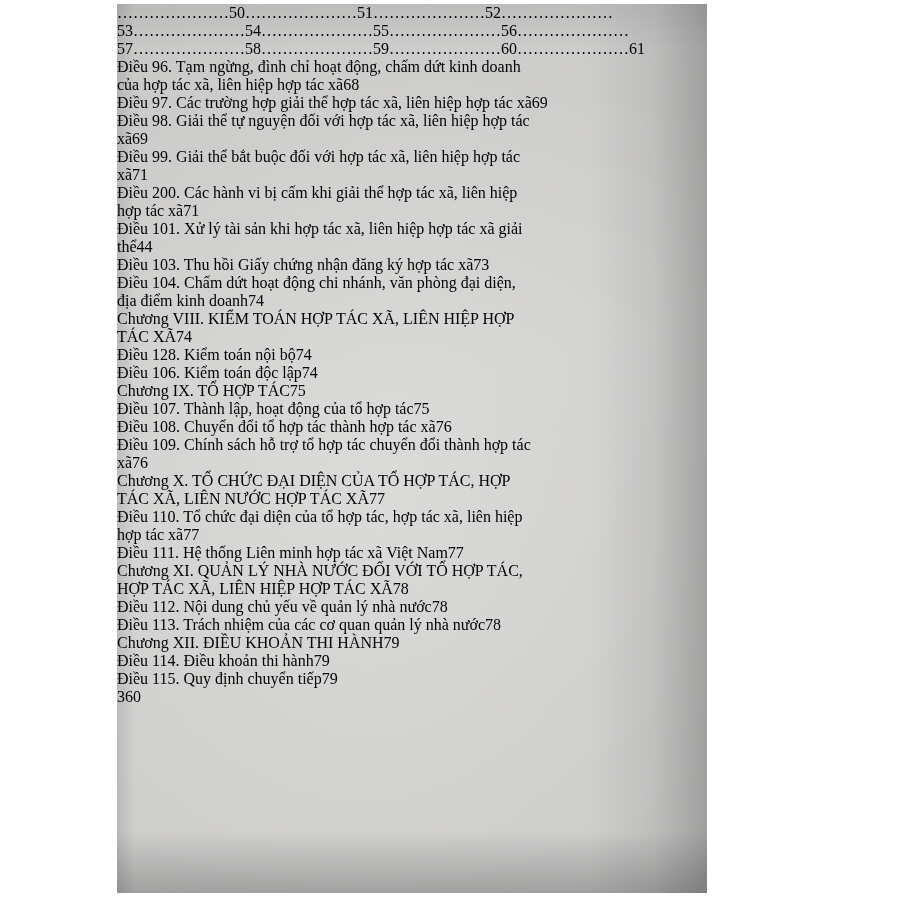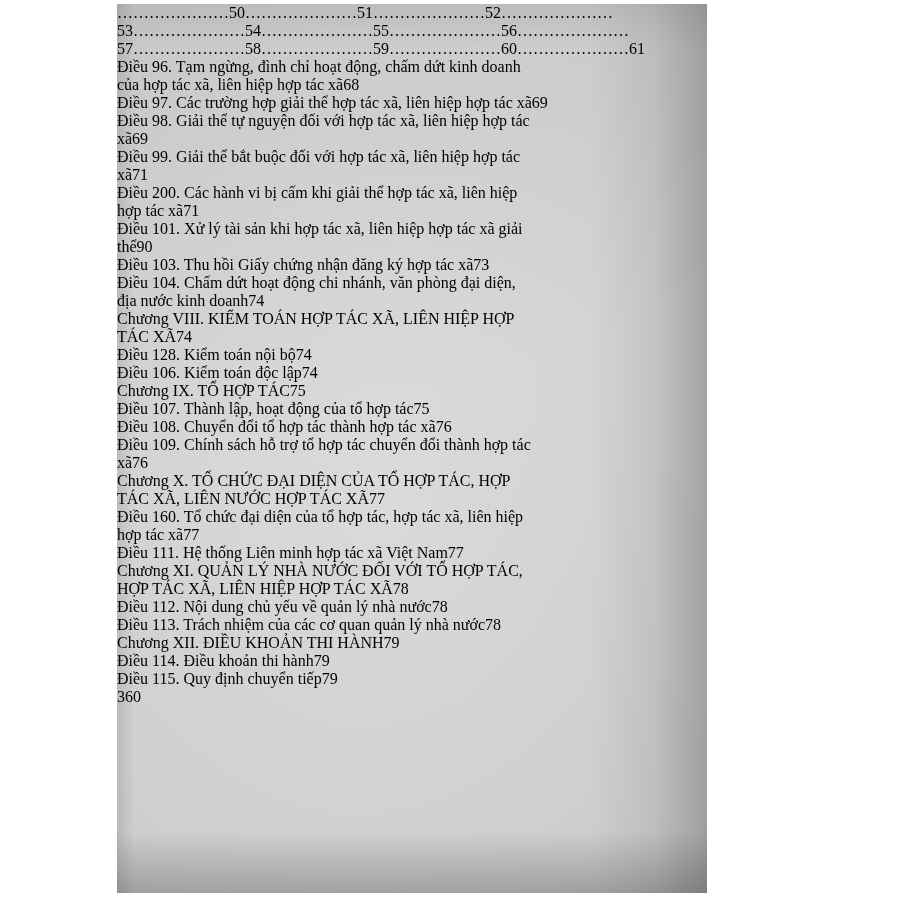--- a/index.html
+++ b/index.html
@@ -95,36 +95,36 @@
           <div class="row article-start full">Điều 96. Tạm ngừng, đình chỉ hoạt động, chấm dứt kinh doanh</div>
           <div class="row article-cont withpage"><span class="t">của hợp tác xã, liên hiệp hợp tác xã</span><span class="leader"></span><span class="p">68</span></div>
           <div class="row article-start withpage"><span class="t">Điều 97. Các trường hợp giải thể hợp tác xã, liên hiệp hợp tác xã</span><span class="leader"></span><span class="p">69</span></div>
           <div class="row article-start full">Điều 98. Giải thể tự nguyện đối với hợp tác xã, liên hiệp hợp tác</div>
           <div class="row article-cont withpage"><span class="t">xã</span><span class="leader"></span><span class="p">69</span></div>
           <div class="row article-start full">Điều 99. Giải thể bắt buộc đối với hợp tác xã, liên hiệp hợp tác</div>
           <div class="row article-cont withpage"><span class="t">xã</span><span class="leader"></span><span class="p">71</span></div>
           <div class="row article-start full">Điều 200. Các hành vi bị cấm khi giải thể hợp tác xã, liên hiệp</div>
           <div class="row article-cont withpage"><span class="t">hợp tác xã</span><span class="leader"></span><span class="p">71</span></div>
           <div class="row article-start full">Điều 101. Xử lý tài sản khi hợp tác xã, liên hiệp hợp tác xã giải</div>
-          <div class="row article-cont withpage"><span class="t">thể</span><span class="leader"></span><span class="p">90</span></div>
+          <div class="row article-cont withpage"><span class="t">thể</span><span class="leader"></span><span class="p">44</span></div>
           <div class="row article-start withpage"><span class="t">Điều 103. Thu hồi Giấy chứng nhận đăng ký hợp tác xã</span><span class="leader"></span><span class="p">73</span></div>
           <div class="row article-start full">Điều 104. Chấm dứt hoạt động chi nhánh, văn phòng đại diện,</div>
-          <div class="row article-cont withpage"><span class="t">địa nước kinh doanh</span><span class="leader"></span><span class="p">74</span></div>
+          <div class="row article-cont withpage"><span class="t">địa điểm kinh doanh</span><span class="leader"></span><span class="p">74</span></div>
           <div class="row chapter-start full">Chương VIII. KIỂM TOÁN HỢP TÁC XÃ, LIÊN HIỆP HỢP</div>
           <div class="row chapter-cont withpage"><span class="t">TÁC XÃ</span><span class="leader"></span><span class="p">74</span></div>
           <div class="row article-start withpage"><span class="t">Điều 128. Kiểm toán nội bộ</span><span class="leader"></span><span class="p">74</span></div>
           <div class="row article-start withpage"><span class="t">Điều 106. Kiểm toán độc lập</span><span class="leader"></span><span class="p">74</span></div>
           <div class="row chapter-start withpage"><span class="t">Chương IX. TỔ HỢP TÁC</span><span class="leader"></span><span class="p">75</span></div>
           <div class="row article-start withpage"><span class="t">Điều 107. Thành lập, hoạt động của tổ hợp tác</span><span class="leader"></span><span class="p">75</span></div>
           <div class="row article-start withpage"><span class="t">Điều 108. Chuyển đổi tổ hợp tác thành hợp tác xã</span><span class="leader"></span><span class="p">76</span></div>
           <div class="row article-start full">Điều 109. Chính sách hỗ trợ tổ hợp tác chuyển đổi thành hợp tác</div>
           <div class="row article-cont withpage"><span class="t">xã</span><span class="leader"></span><span class="p">76</span></div>
           <div class="row chapter-start full">Chương X. TỔ CHỨC ĐẠI DIỆN CỦA TỔ HỢP TÁC, HỢP</div>
           <div class="row chapter-cont withpage"><span class="t">TÁC XÃ, LIÊN NƯỚC HỢP TÁC XÃ</span><span class="leader"></span><span class="p">77</span></div>
-          <div class="row article-start full">Điều 160. Tổ chức đại diện của tổ hợp tác, hợp tác xã, liên hiệp</div>
+          <div class="row article-start full">Điều 110. Tổ chức đại diện của tổ hợp tác, hợp tác xã, liên hiệp</div>
           <div class="row article-cont withpage"><span class="t">hợp tác xã</span><span class="leader"></span><span class="p">77</span></div>
           <div class="row article-start withpage"><span class="t">Điều 111. Hệ thống Liên minh hợp tác xã Việt Nam</span><span class="leader"></span><span class="p">77</span></div>
           <div class="row chapter-start full">Chương XI. QUẢN LÝ NHÀ NƯỚC ĐỐI VỚI TỔ HỢP TÁC,</div>
           <div class="row chapter-cont withpage"><span class="t">HỢP TÁC XÃ, LIÊN HIỆP HỢP TÁC XÃ</span><span class="leader"></span><span class="p">78</span></div>
           <div class="row article-start withpage"><span class="t">Điều 112. Nội dung chủ yếu về quản lý nhà nước</span><span class="leader"></span><span class="p">78</span></div>
           <div class="row article-start withpage"><span class="t">Điều 113. Trách nhiệm của các cơ quan quản lý nhà nước</span><span class="leader"></span><span class="p">78</span></div>
           <div class="row chapter-start withpage"><span class="t">Chương XII. ĐIỀU KHOẢN THI HÀNH</span><span class="leader"></span><span class="p">79</span></div>
           <div class="row article-start withpage"><span class="t">Điều 114. Điều khoản thi hành</span><span class="leader"></span><span class="p">79</span></div>
           <div class="row article-start withpage"><span class="t">Điều 115. Quy định chuyển tiếp</span><span class="leader"></span><span class="p">79</span></div>
         </div>

